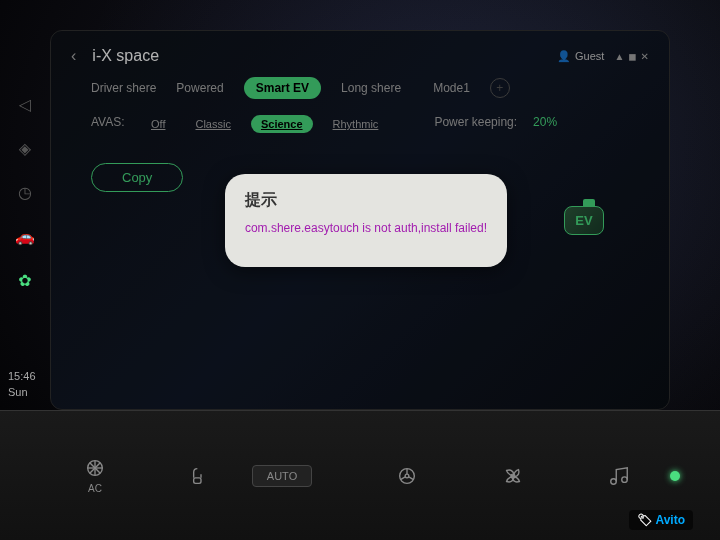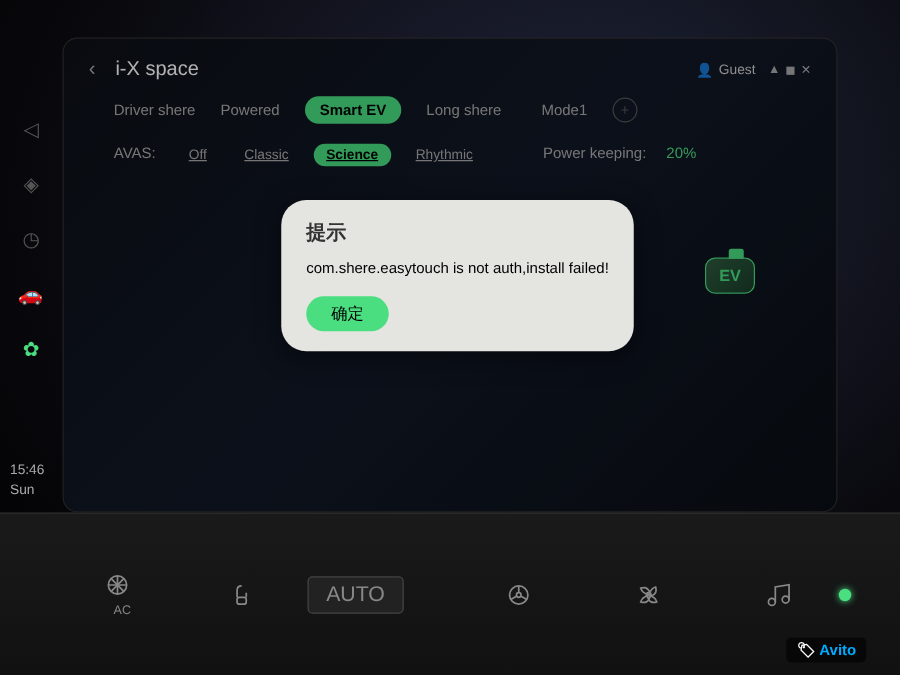--- a/index.html
+++ b/index.html
@@ -316,59 +316,59 @@
 
     .modal-title {
       font-size: 16px;
       font-weight: 600;
       color: #333;
       margin-bottom: 8px;
     }
 
     .modal-message {
       font-size: 12px;
-      color: #000000;
+      color: #a21caf;
       margin-bottom: 14px;
       line-height: 1.5;
     }
 
     .modal-confirm-btn {
       background: #4ade80;
       color: #000;
       border: none;
       padding: 5px 20px;
       border-radius: 20px;
       font-size: 13px;
       cursor: pointer;
       font-weight: 500;
     }
 
     
     .ctrl-icon {
       display: flex;
       flex-direction: column;
-      align-items: flex-end;
+      align-items: center;
       color: #888;
       font-size: 10px;
       gap: 4px;
       cursor: pointer;
       margin-left: 44px;
     }
 
     .ctrl-icon svg {
       width: 22px;
       height: 22px;
     }
 
     .auto-badge {
       background: #222;
       color: #888;
       padding: 4px 14px;
       border-radius: 4px;
-      font-size: 17px;
+      font-size: 11px;
       border: 1px solid #444;
     }
 
     .green-dot {
       width: 10px;
       height: 10px;
       background: #4ade80;
       border-radius: 50%;
       box-shadow: 0 0 6px #4ade80;
     }
@@ -502,32 +502,32 @@
       <span class="avas-label">AVAS:</span>
       <div class="avas-option">Off</div>
       <div class="avas-option">Classic</div>
       <div class="avas-option active">Science</div>
       <div class="avas-option">Rhythmic</div>
       <span class="power-keeping-label">Power keeping:</span>
       <span class="power-keeping-value">20%</span>
     </div>
 
     
+    <button class="copy-btn">Copy</button>
 
   </div>
 
   <div class="ev-icon">
     <div class="ev-badge">EV</div>
   </div>
 
   <div class="modal-overlay">
     <div class="modal">
       <div class="modal-title">提示</div>
       <div class="modal-message">com.shere.easytouch is not auth,install failed!</div>
-      <button class="modal-confirm-btn">确定</button>
     </div>
   </div>
 
 </div>
 
 <div class="avito-badge">
   <span>🏷</span>
   <span class="avito-blue">Avito</span>
 </div>
 

